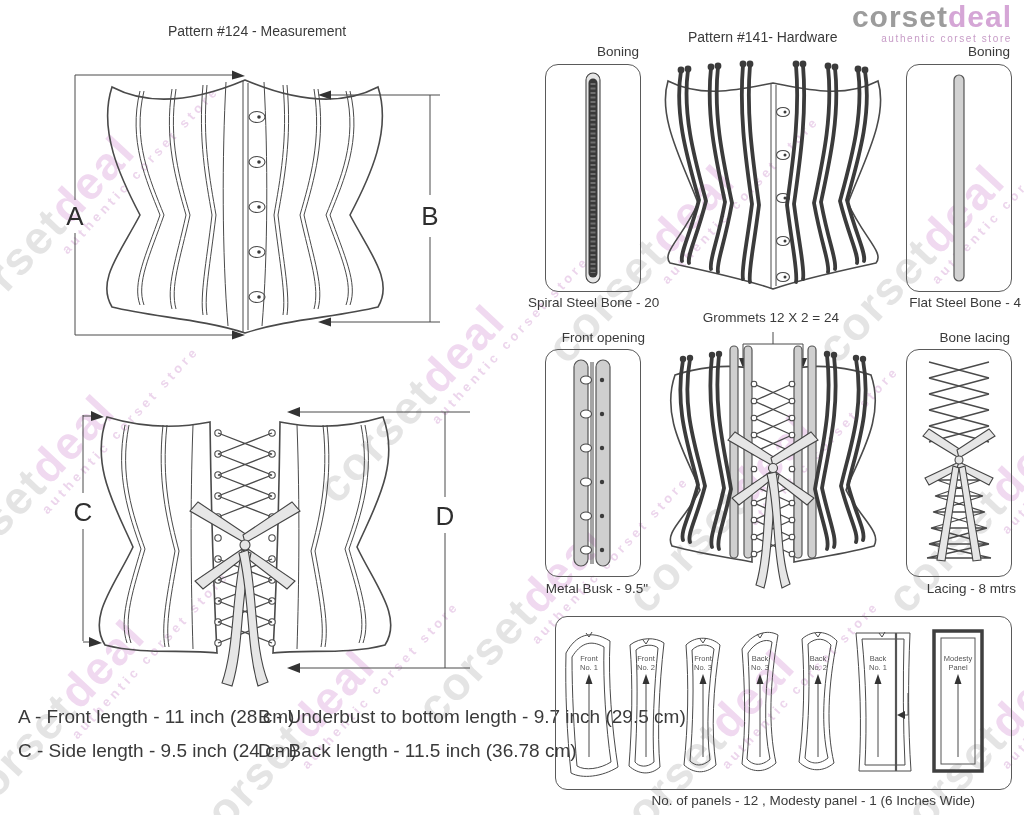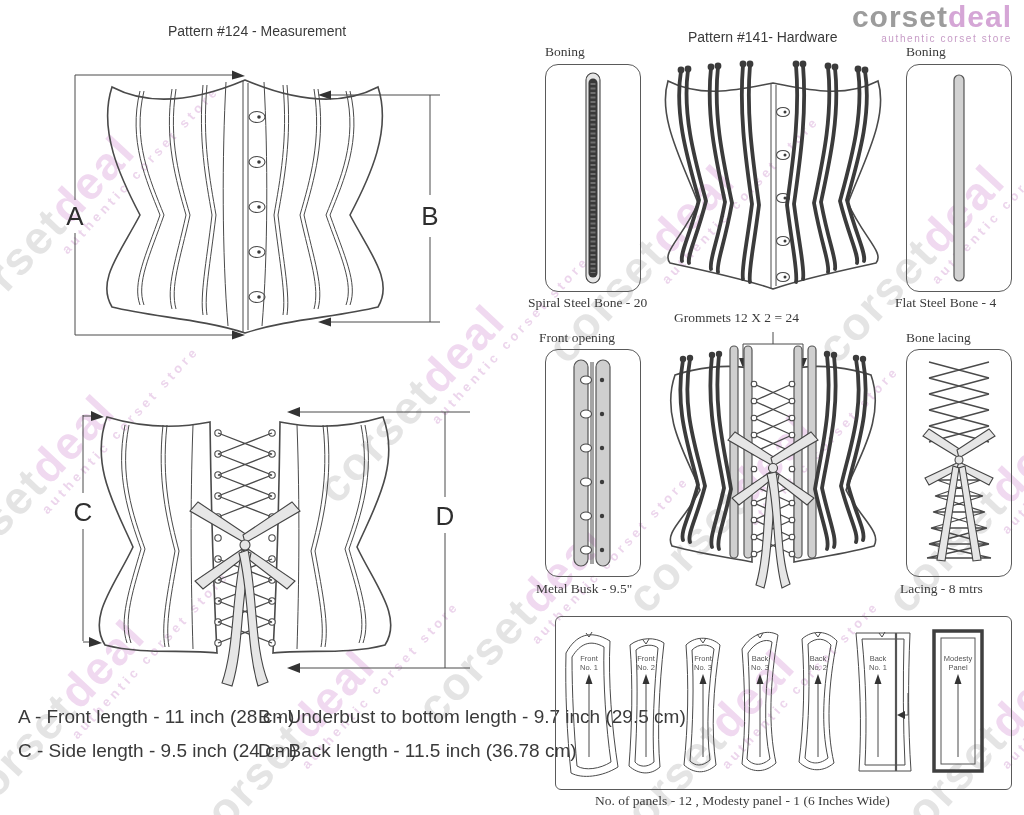--- a/index.html
+++ b/index.html
@@ -1,20 +1,20 @@
 <!DOCTYPE html>
 <html><head>
 <meta charset="utf-8">
 <style>
   html,body{margin:0;padding:0;background:#fff;}
   #stage{position:relative;width:1024px;height:815px;background:#fff;overflow:hidden;
          font-family:"Liberation Sans",sans-serif;}
   .abs{position:absolute;z-index:2;}
   .t{font-size:14px;color:#3a3a3a;white-space:nowrap;}
-  .cap{font-size:13.5px;color:#3a3a3a;text-align:left;white-space:nowrap;font-family:Liberation Serif, serif;}
+  .cap{font-size:13.5px;color:#3a3a3a;text-align:right;white-space:nowrap;}
   .note{font-size:19px;color:#3a3a3a;white-space:nowrap;}
   .box{position:absolute;z-index:2;border:1.6px solid #5a5a5a;border-radius:13px;}
   .logo{position:absolute;top:2px;right:12px;text-align:right;z-index:3;line-height:1;}
   .logo .main{font-size:30px;font-weight:bold;letter-spacing:1px;}
   .logo .c{color:#9c9c9c;}
   .logo .d{color:#d5a6d6;}
   .logo .tag{font-size:10px;color:#c79cc7;letter-spacing:1.6px;margin-top:2px;}
   .wm{position:absolute;z-index:1;transform:rotate(-47deg);transform-origin:0 50%;
       white-space:nowrap;font-weight:bold;font-size:46px;letter-spacing:2px;line-height:1;}
   .wm .g{color:#e4e4e4;}
@@ -375,21 +375,21 @@
         <path class="rb" d="M 52,112 L 18,128 L 22,135 L 54,118 Z"></path>
         <path class="rb" d="M 52,112 L 86,128 L 82,135 L 50,118 Z"></path>
         <path class="rb" d="M 46,116 L 30,210 L 38,211 L 52,118 Z"></path>
         <path class="rb" d="M 58,116 L 74,210 L 66,211 L 52,118 Z"></path>
         <circle class="rb" cx="52" cy="110" r="4"></circle>
       </g>
     </svg>
   </div>
   <div class="abs cap" style="left:900px;top:581px;width:116px">Lacing - 8 mtrs</div>
 
-  <div class="box" style="left:555px;top:616px;width:455px;height:172px;border-radius:6px">
+  <div class="box" style="left:555px;top:616px;width:455px;height:172px;border-radius:12px">
     <svg width="452" height="169" viewBox="0 0 452 169">
 
       <g>
         <path class="sm" d="M 10,36 C 20,18 34,12 54,24 C 52,64 56,112 62,150 C 46,160 26,162 15,156 C 11,118 9,74 10,36 Z"></path>
         <path class="sm" d="M 16,40 C 24,27 34,22 48,30 C 47,66 50,110 55,145 C 44,152 29,154 21,149 C 18,116 16,76 16,40 Z"></path>
         <path class="sm" d="M 30,16 l 3,4 l 3,-5"></path>
         <text class="plabel" x="33" y="44" text-anchor="middle">Front</text>
         <text class="plabel" x="33" y="53" text-anchor="middle">No. 1</text>
         <polygon class="ar" points="29.5,67 36.5,67 33,57"></polygon>
           <path class="sm" d="M 33,67 V 140"></path>

